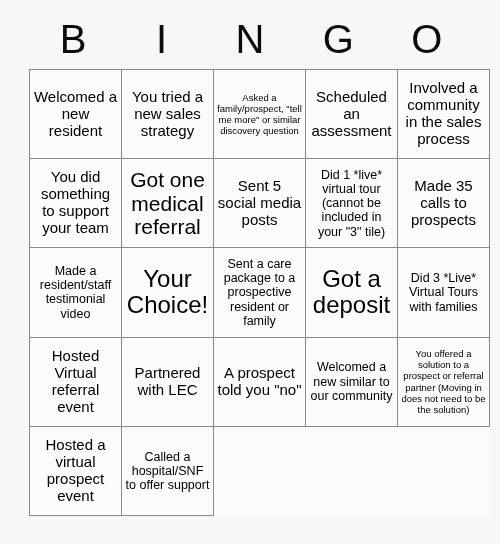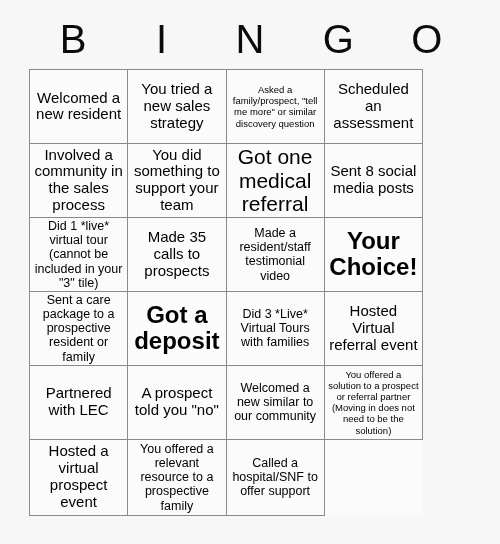--- a/index.html
+++ b/index.html
@@ -34,27 +34,27 @@
     line-height: 50px;
     font-weight: 400;
     color: #0b0b0b;
     letter-spacing: 0px;
     font-family: "Liberation Sans", sans-serif;
   }
   #grid {
     position: absolute;
     left: 29px;
     top: 69px;
-    width: 394px;
+    width: 461px;
     height: 447px;
     border-left: 1px solid #8a8a8a;
     border-top: 1px solid #8a8a8a;
     box-sizing: border-box;
     display: grid;
-    grid-template-columns: repeat(4, 1fr);
+    grid-template-columns: repeat(5, 1fr);
     grid-template-rows: repeat(5, 1fr);
     background: #fbfbfb;
   }
   .cell {
     border-right: 1px solid #8a8a8a;
     border-bottom: 1px solid #8a8a8a;
     box-sizing: border-box;
     display: flex;
     align-items: center;
     justify-content: center;
@@ -67,21 +67,21 @@
   .cell-text {
     display: block;
     width: 100%;
     line-height: 1.12;
     white-space: pre-line;
   }
   .sz-xs .cell-text { font-size: 9.5px; line-height: 1.18; }
   .sz-sm .cell-text { font-size: 12.5px; line-height: 1.14; }
   .sz-md .cell-text { font-size: 15px; line-height: 1.13; }
   .sz-lg .cell-text { font-size: 21px; line-height: 1.12; }
-  .sz-xl .cell-text { font-size: 24px; line-height: 1.1; font-weight: bold; }
+  .sz-xl .cell-text { font-size: 24px; line-height: 1.1; }
 </style>
 </head>
 <body>
 
 <div id="bingo-card">
 
   <div id="header-row">
     <div class="header-letter">B</div>
     <div class="header-letter">I</div>
     <div class="header-letter">N</div>
@@ -107,21 +107,21 @@
     <div class="cell sz-md">
         <span class="cell-text">Involved a community in the sales process</span>
       </div>
     <div class="cell sz-md">
         <span class="cell-text">You did something to support your team</span>
       </div>
     <div class="cell sz-lg">
         <span class="cell-text">Got one medical referral</span>
       </div>
     <div class="cell sz-md">
-        <span class="cell-text">Sent 8 social media posts</span>
+        <span class="cell-text">Sent 5 social media posts</span>
       </div>
     <div class="cell sz-sm">
         <span class="cell-text">Did 1 *live* virtual tour (cannot be included in your "3" tile)</span>
       </div>
 
     <div class="cell sz-md">
         <span class="cell-text">Made 35 calls to prospects</span>
       </div>
     <div class="cell sz-sm">
         <span class="cell-text">Made a resident/staff testimonial video</span>
@@ -152,20 +152,17 @@
     <div class="cell sz-sm">
         <span class="cell-text">Welcomed a new similar to our community</span>
       </div>
     <div class="cell sz-xs">
         <span class="cell-text">You offered a solution to a prospect or referral partner (Moving in does not need to be the solution)</span>
       </div>
     <div class="cell sz-md">
         <span class="cell-text">Hosted a virtual prospect event</span>
       </div>
     <div class="cell sz-sm">
-        <span class="cell-text">You offered a relevant resource to a prospective family</span>
-      </div>
-    <div class="cell sz-sm">
         <span class="cell-text">Called a hospital/SNF to offer support</span>
       </div>
 
   </div>
 </div>
 
 </body></html>

